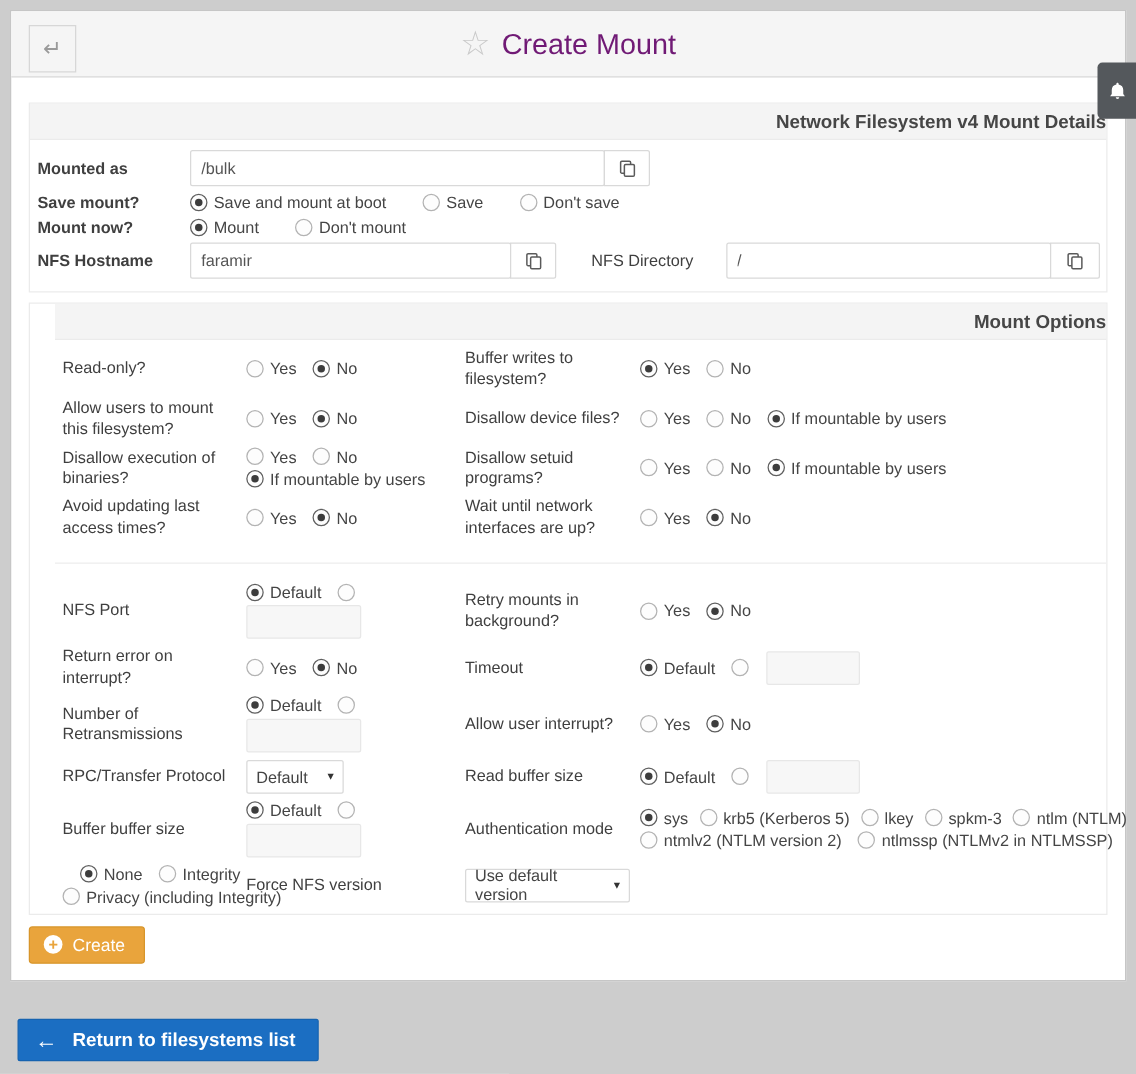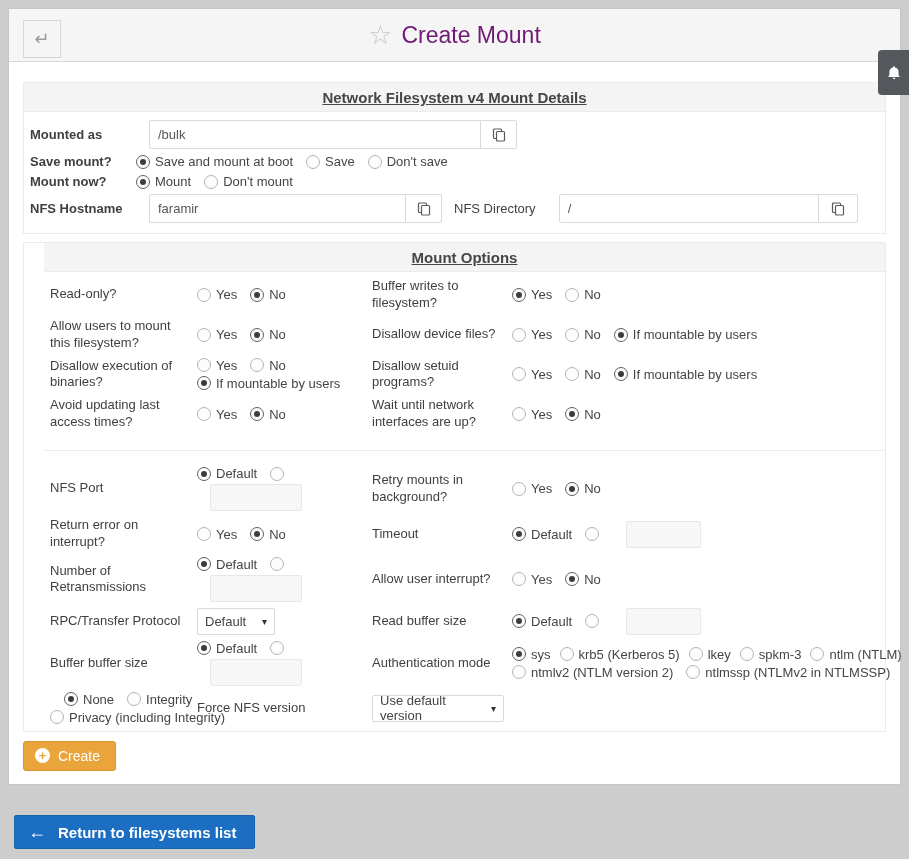--- a/index.html
+++ b/index.html
@@ -19,32 +19,32 @@
 
   
   .bell-tab { position:absolute; right:0; top:50px; width:31px; height:45px; background:#54585c;
               border-radius:4px 0 0 4px; display:flex; align-items:center; justify-content:center; cursor:pointer; z-index:5; }
 
   .content { padding:0 14px; }
 
   .section { border:1px solid #ebebeb; margin-top:20px; }
   .section + .section { margin-top:8px;padding-left:20px; }
   .section-title { background:#f4f4f4; border-bottom:1px solid #ebebeb; height:29px; line-height:29px;
-                   text-align:center; font-size:15px; font-weight:600; color:#464646;text-decoration:underline; }
+                   text-align:right; font-size:15px; font-weight:600; color:#464646; }
 
   
   .p1body { padding:8px 6px 10px 6px; }
-  .p1row { display:flex; align-items:center; margin-top:5px; }
+  .p1row { display:flex; align-items:center; margin-top:5px;gap:16px; }
   .p1row:first-child { margin-top:0; }
   .lbl1 { width:106px; font-size:13px; font-weight:700; color:#3f3f3f; flex:none; }
   .lbl1b { font-size:13px; font-weight:400; color:#3f3f3f; margin:0 10px 0 12px; flex:none; }
 
   .igroup { display:inline-flex; }
   .txtin { height:29px; border:1px solid #d9d9d9; border-radius:2px; font-size:13px; color:#555;
-           padding:0 8px; font-family:"Liberation Sans", sans-serif; background:#fff;margin-left:13px; }
+           padding:0 8px; font-family:"Liberation Sans", sans-serif; background:#fff; }
   .addon { width:37px; height:29px; border:1px solid #d9d9d9; margin-left:-1px; background:#fff;
            display:inline-flex; align-items:center; justify-content:center; cursor:pointer; border-radius:0 2px 2px 0; }
   .txtin.small { height:27px; }
   .txtin.dis { background:#f7f7f7; border-color:#e7e7e7; }
 
   
   .ropt { display:inline-flex; align-items:center; margin-right:13px; font-size:13px; color:#454545;
           white-space:nowrap; cursor:pointer; }
   .ropt:last-child { margin-right:0; }
   .ropt.tight { margin-right:9px; }

